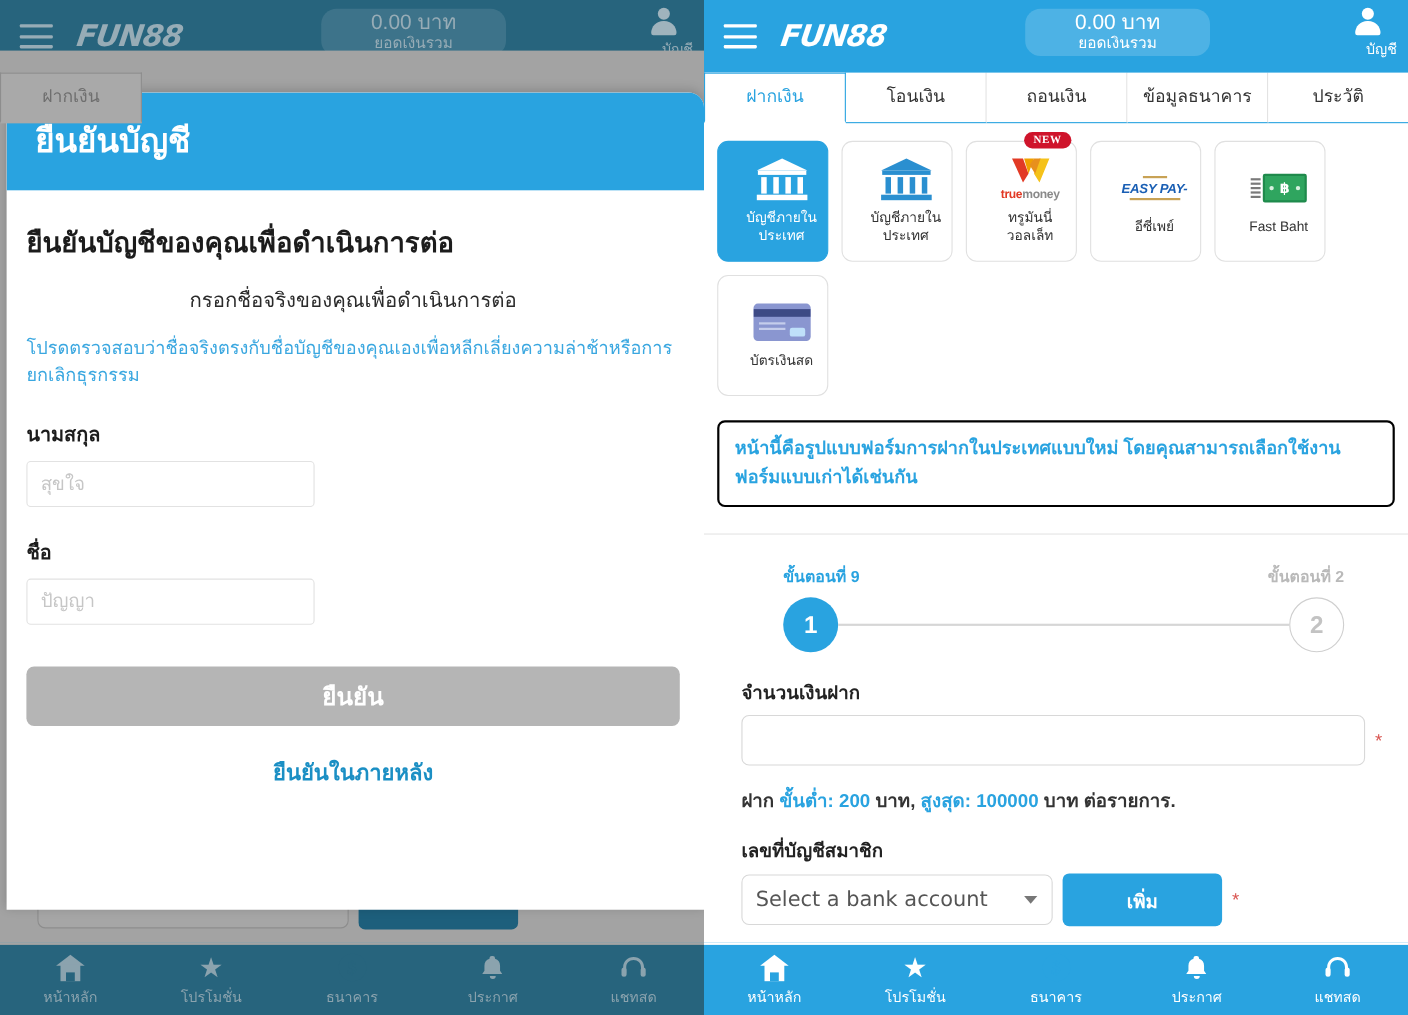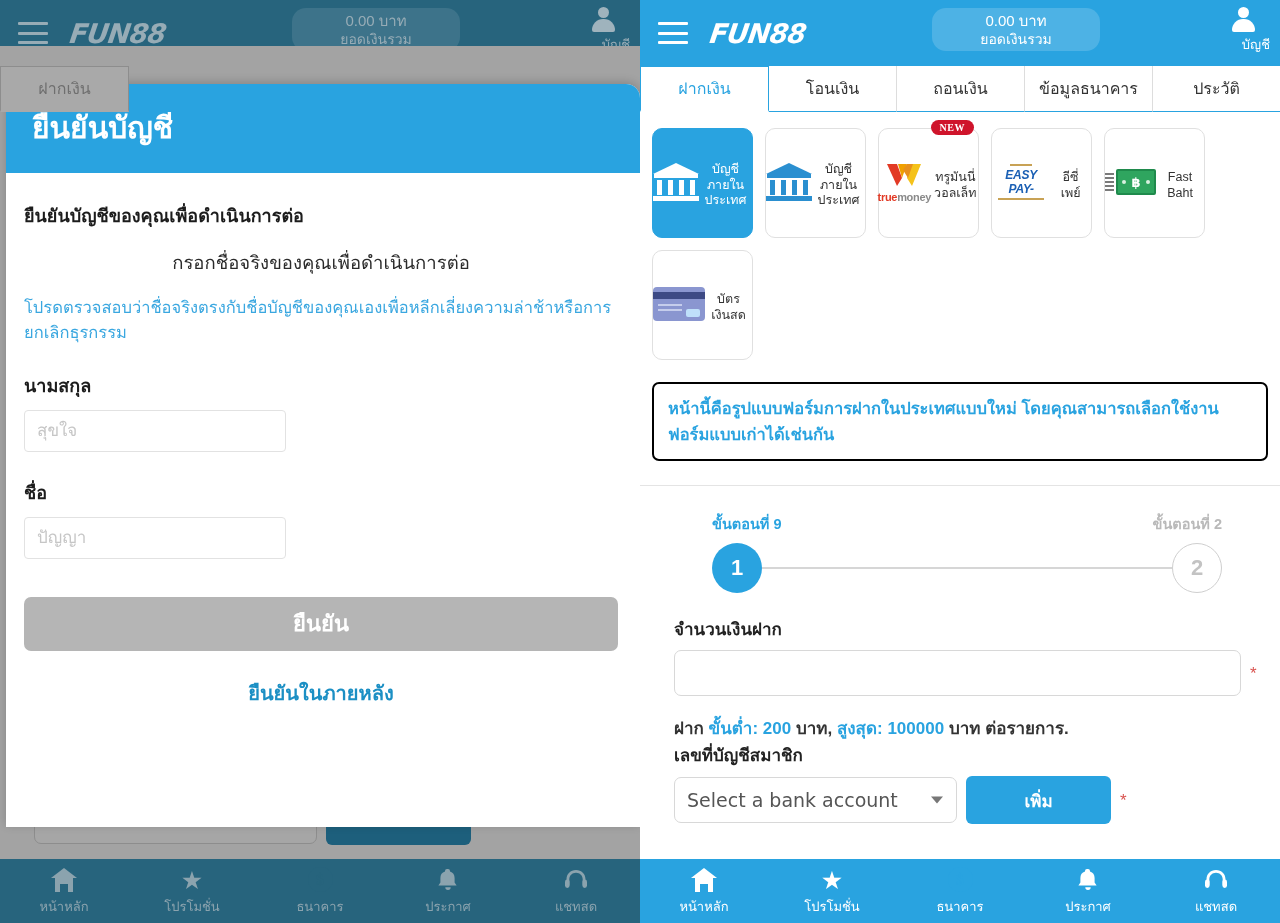--- a/index.html
+++ b/index.html
@@ -27,21 +27,21 @@
   .brand {
     margin-left: 22px; font-size: 27px; font-weight: 700; letter-spacing: -1px;
     font-style: italic; font-family: "DejaVu Sans", sans-serif;
     transform: skewX(-8deg);
   }
   .balance-pill {
     position: absolute; left: 50%; transform: translateX(-28px); top: 8px;
     background: rgba(255,255,255,0.17); border-radius: 14px;
     padding: 3px 24px 2px; text-align: center; min-width: 168px;
   }
-  .balance-amt { font-size: 15px; line-height: 19px; }
+  .balance-amt { font-size: 19px; line-height: 19px; }
   .balance-lbl { font-size: 14px; line-height: 19px; }
   .acct {
     position: absolute; right: 10px; top: 7px; width: 54px;
     text-align: right; cursor: pointer;
   }
   .acct .avatar {
     width: 26px; height: 26px; margin: 0 auto 1px; position: relative;
   }
   .acct .avatar::before {
     content: ""; position: absolute; left: 8px; top: 0;
@@ -67,23 +67,23 @@
     color: #29a3e0; border-bottom: 2px solid #fff;
     border-left: 1px solid #29a3e0; border-right: 1px solid #29a3e0;
     border-top: 1px solid #29a3e0;
   }
   .tabs .tab.active { position: relative; z-index: 2; }
 
   
   .tiles { display: flex; flex-wrap: wrap; gap: 12px; padding: 16px 12px 6px; }
   .tile {
     width: 101px; height: 110px; border: 1px solid #e0e0e0; border-radius: 10px;
-    background: #fff; display: flex; flex-direction: row;
-    align-items: center; justify-content: center; cursor: pointer;
-    position: relative; padding-bottom: 2px;
+    background: #fff; display: flex; flex-direction: column;
+    justify-content: center; cursor: pointer;
+    position: relative; padding-bottom: 2px; padding-left: 16px;
   }
   .tile.selected { background: #29a3e0; border-color: #29a3e0; }
   .tile-label {
     font-size: 12.5px; color: #333; text-align: center; line-height: 1.25;
     margin-top: 7px; padding: 0 3px;
   }
   .tile.selected .tile-label { color: #fff; }
   .tile-new-badge {
     position: absolute; top: -9px; right: 4px;
     background: #cf142b; color: #fff; font-size: 10px; font-weight: 700;
@@ -263,21 +263,21 @@
     position: absolute; left: 6px; right: 0; top: 84px;
     background: #fff; border-radius: 14px 14px 0 0; overflow: hidden;
     box-shadow: 0 -2px 10px rgba(0,0,0,.18);
     height: 743px;
   }
   .modal-header {
     background: #29a3e0; color: #fff; padding: 20px 26px 22px;
     font-size: 30px; font-weight: 700;
   }
   .modal-body { padding: 32px 22px 0 18px; }
-  .modal-title { font-size: 18px; font-weight: 700; color: #1c1c1c; line-height: 1.3; }
+  .modal-title { font-size: 25px; font-weight: 700; color: #1c1c1c; line-height: 1.3; }
   .modal-sub { font-size: 18.5px; color: #2b2b2b; margin-top: 20px; text-align: center; }
   .modal-warn { font-size: 16.5px; color: #3aa7e0; line-height: 1.5; margin-top: 18px; }
   .modal-field { margin-top: 26px; }
   .modal-field .mf-label { font-size: 18px; font-weight: 700; color: #1c1c1c; margin-bottom: 10px; }
   .modal-input {
     width: 262px; height: 42px; border: 1px solid #e2e2e2; border-radius: 4px;
     background: #fff; font-size: 17px; color: #333; padding: 0 12px;
     font-family: "Liberation Sans", sans-serif;
   }
   .modal-input::placeholder { color: #c6c6c6; }
@@ -549,21 +549,21 @@
         <span>ฝาก</span>
         <em>ขั้นต่ำ:</em>
         <em>200</em>
         <span>บาท,</span>
         <em>สูงสุด:</em>
         <em>100000</em>
         <span>บาท</span>
         <span>ต่อรายการ.</span>
       </div>
 
-      <div style="">
+      <div style="margin-top:18px">
         <div class="field-label">เลขที่บัญชีสมาชิก</div>
         <div class="input-row">
           <div class="select-wrap">
             <div class="select-box">Select a bank account</div>
             <div class="select-caret"></div>
           </div>
           <button class="btn-add">เพิ่ม</button>
           <span class="req">*</span>
         </div>
       </div>

